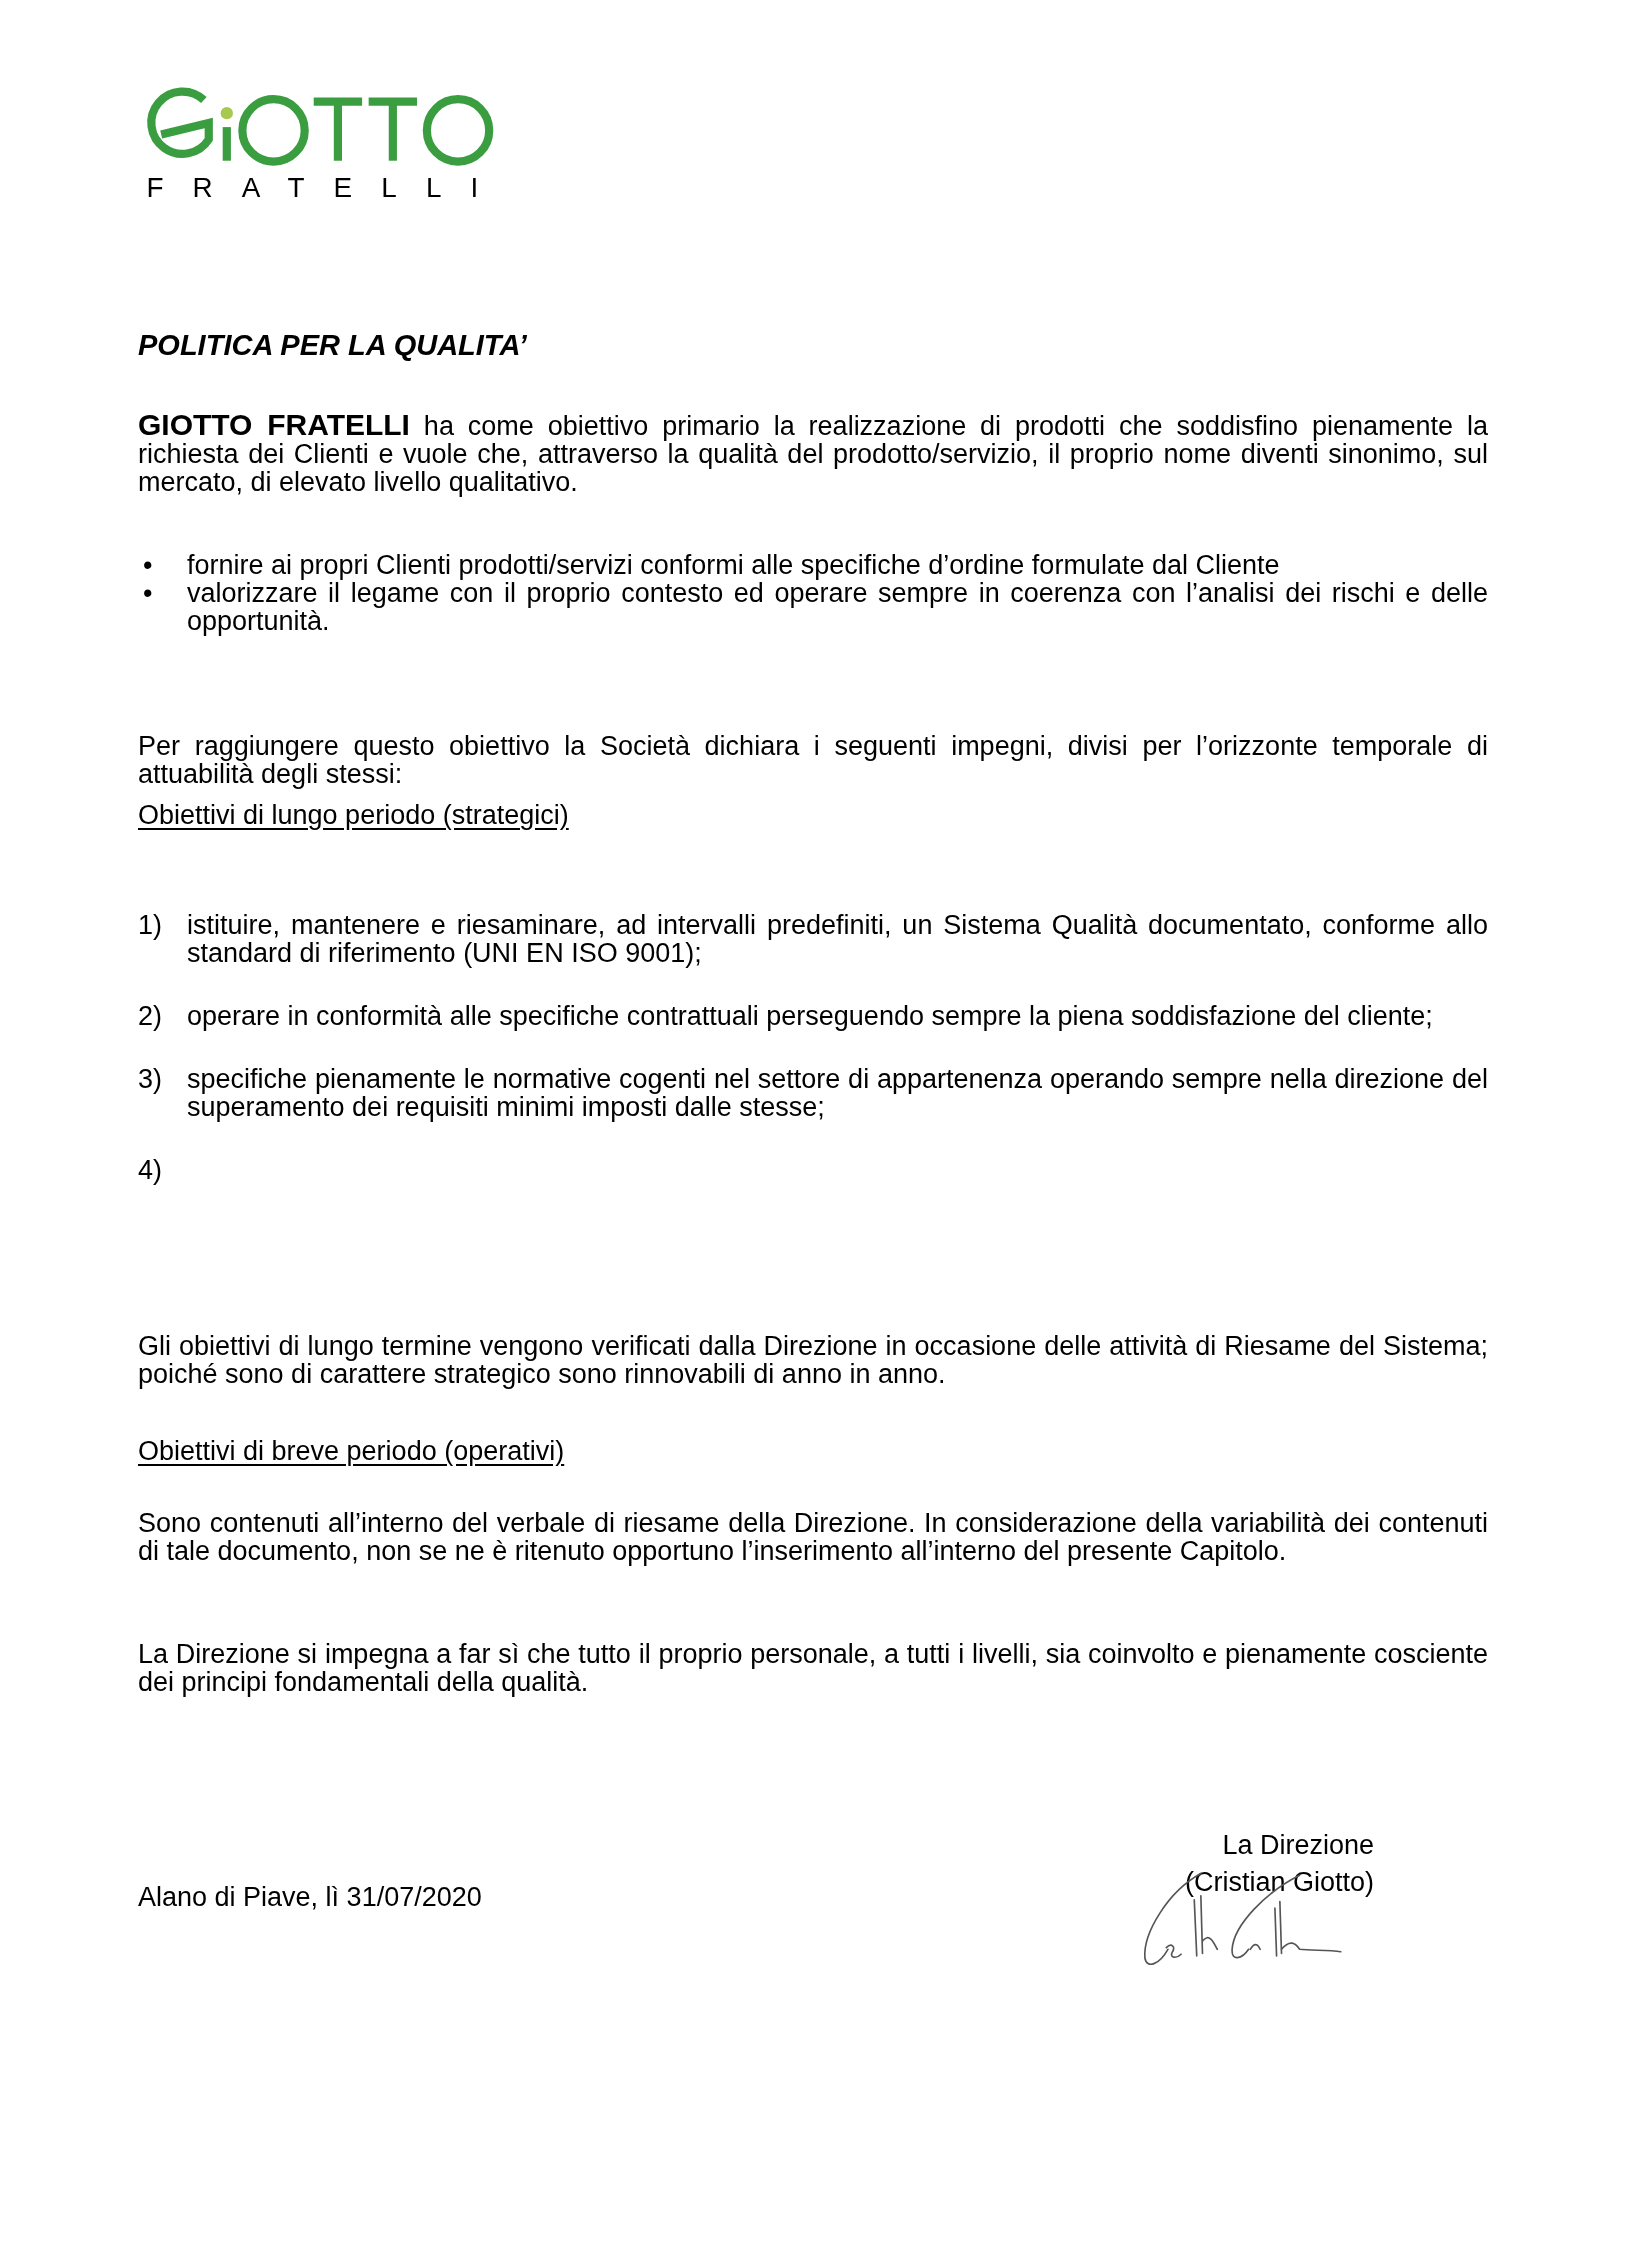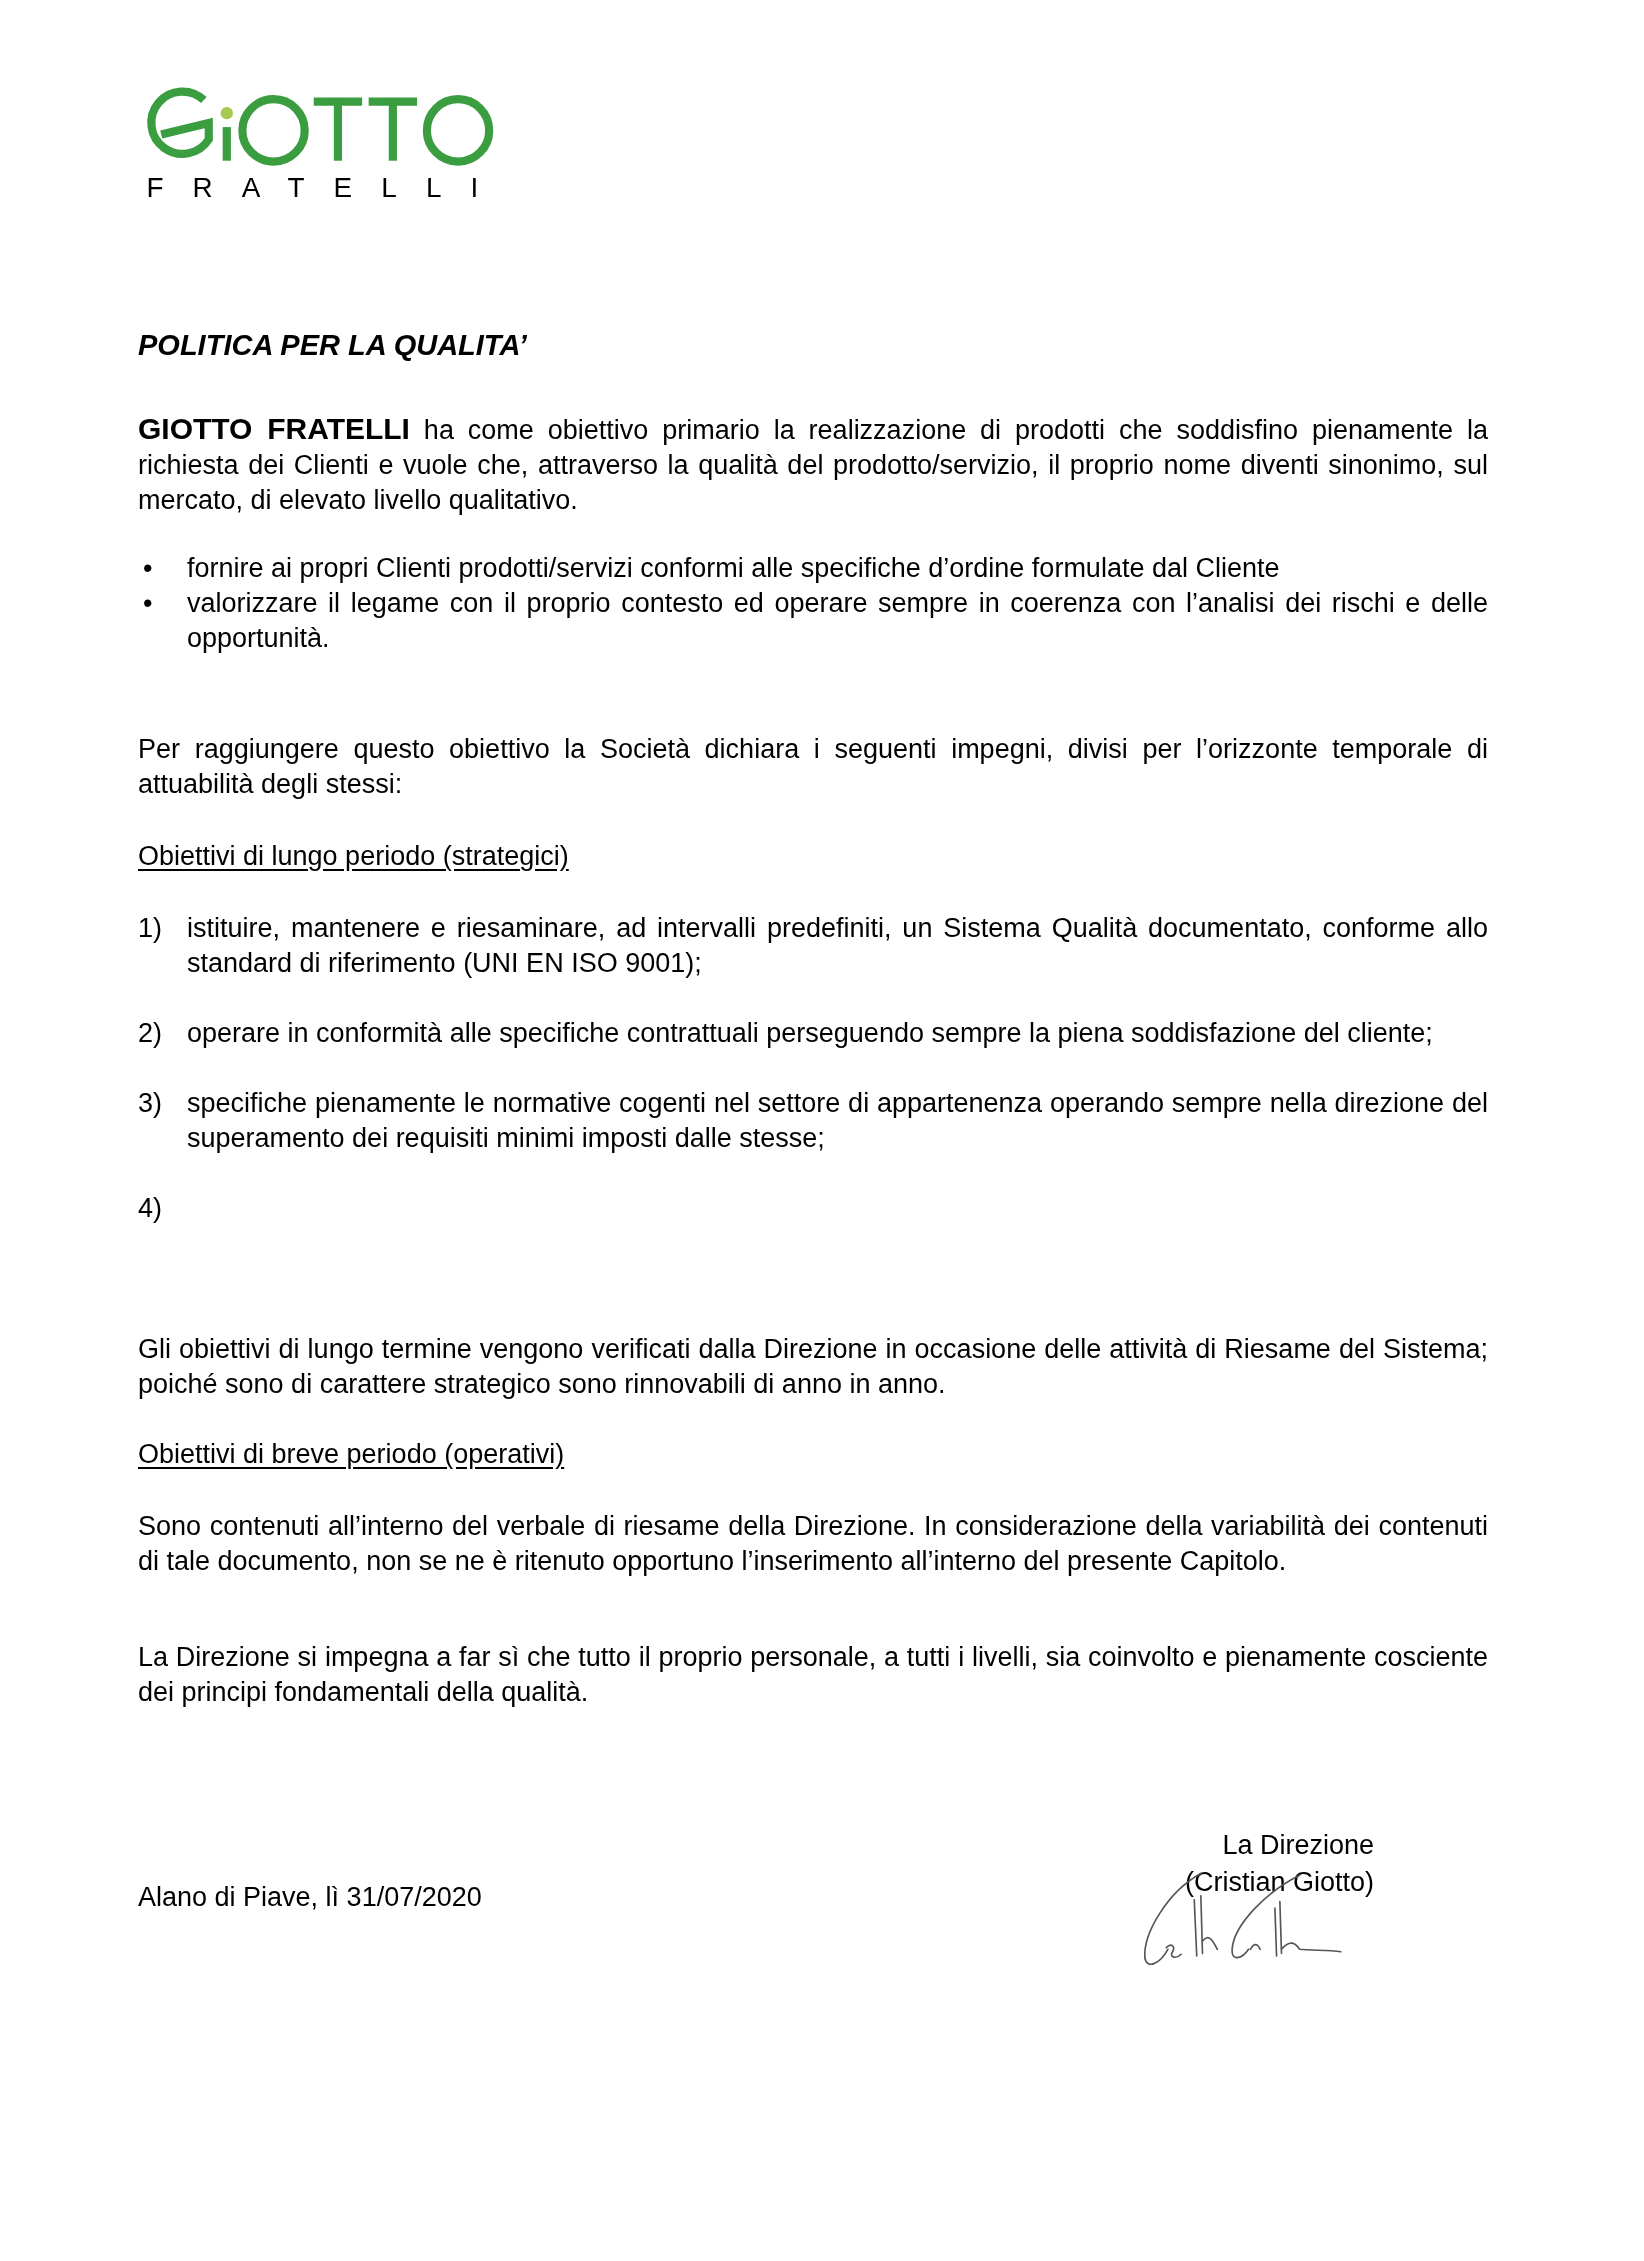--- a/index.html
+++ b/index.html
@@ -1,21 +1,21 @@
 <!DOCTYPE html>
 <html style="font-size:13px"><head>
   <meta charset="utf-8">
   <style>
     html, body { margin: 0; padding: 0; background: #ffffff; }
     body {
       width: 1645px; height: 2261px; position: relative; overflow: hidden;
       font-family: "Liberation Sans", sans-serif; color: #000;
     }
     .logo { position: absolute; left: 136px; top: 82px; width: 362px; height: 123px; }
-    .page-text { position: absolute; left: 138px; width: 1350px; font-size: 27px; line-height: 35px; }
+    .page-text { position: absolute; left: 138px; width: 1350px; font-size: 27px; line-height: 28px; }
     .just { text-align: justify; text-align-last: left; }
     .title { position: absolute; left: 138px; top: 329px; font-size: 29px; font-weight: bold; font-style: italic; }
     .bold { font-weight: bold; font-size: 30px; }
     .section-head { text-decoration: underline; text-underline-offset: 4.1px; }
     .bullets { margin: 0; padding: 0; list-style: none; }
     .bullets li { position: relative; padding-left: 49px; }
     .bullets li .bullet { position: absolute; left: 5px; top: 0; }
     .numbered li { position: relative; padding-left: 49px; list-style: none; margin-bottom: 35px; }
     .numbered { margin: 0; padding: 0; }
     .numbered li .num { position: absolute; left: 0; top: 0; }
@@ -55,21 +55,21 @@
 
 <div class="page-text" style="top:551px;">
   <ul class="bullets">
     <li class="just"><span class="bullet">•</span><span>fornire ai propri Clienti prodotti/servizi conformi alle specifiche d’ordine formulate dal Cliente</span></li>
     <li class="just"><span class="bullet">•</span><span>valorizzare il legame con il proprio contesto ed operare sempre in coerenza con l’analisi dei rischi e delle opportunità.</span></li>
   </ul>
 </div>
 
 <div class="page-text just" style="top:732px;">Per raggiungere questo obiettivo la Società dichiara i seguenti impegni, divisi per l’orizzonte temporale di attuabilità degli stessi:</div>
 
-<div class="page-text section-head" style="top:839px; width:auto;text-align:right;">Obiettivi di lungo periodo (strategici)</div>
+<div class="page-text section-head" style="top:801px; width:auto;text-align:right;">Obiettivi di lungo periodo (strategici)</div>
 
 <div class="page-text" style="top:911px;">
   <ol class="numbered">
     <li class="just"><span class="num">1)</span><span>istituire, mantenere e riesaminare, ad intervalli predefiniti, un Sistema Qualità documentato, conforme allo standard di riferimento (UNI EN ISO 9001);</span></li>
     <li class="just"><span class="num">2)</span><span>operare in conformità alle specifiche contrattuali perseguendo sempre la piena soddisfazione del cliente;</span></li>
     <li class="just"><span class="num">3)</span><span>specifiche pienamente le normative cogenti nel settore di appartenenza operando sempre nella direzione del superamento dei requisiti minimi imposti dalle stesse;</span></li>
     <li class="just"><span class="num">4)</span></li>
   </ol>
 </div>
 

